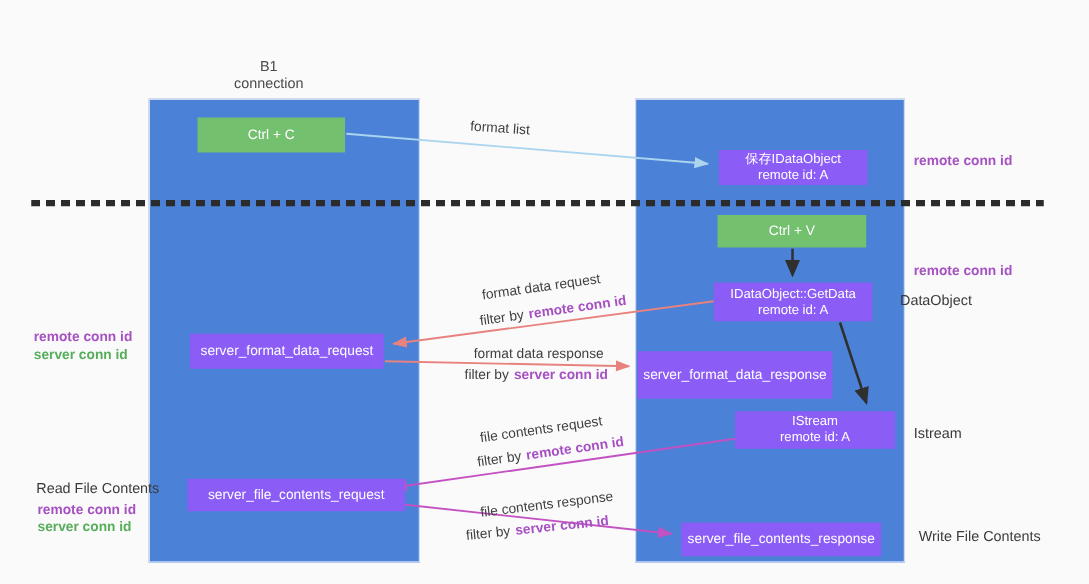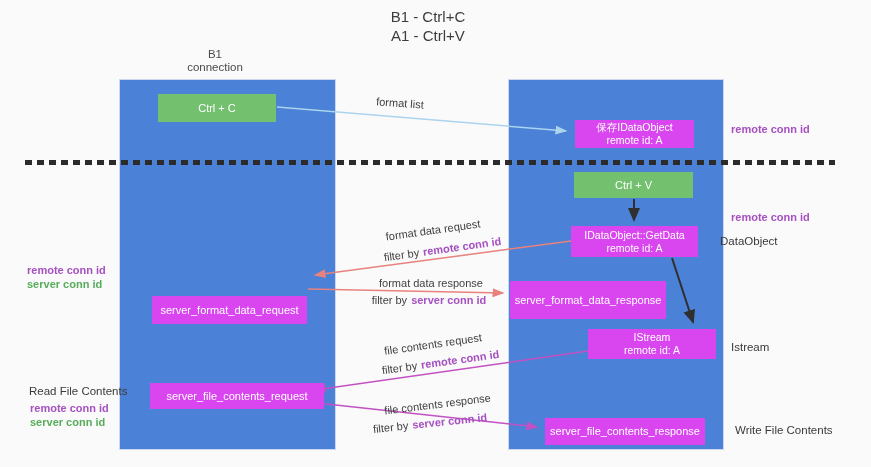--- a/index.html
+++ b/index.html
@@ -5,39 +5,35 @@
   html,body{margin:0;padding:0;background:#fafafa;font-family:"Liberation Sans",sans-serif;}
   #canvas{position:relative;width:871px;height:467px;background:#fafafa;overflow:hidden;}
   .abs{position:absolute;}
   .title{left:0;top:7px;width:856px;text-align:center;font-size:15px;line-height:19px;color:#3d3d3d;}
   .colheader{width:120px;text-align:center;font-size:11.5px;line-height:13px;color:#4a4a4a;}
   .column{background:#4b81d6;border:1px solid #ccd8f0;box-sizing:border-box;}
   .dashline{height:5px;background:repeating-linear-gradient(90deg,#2b2b2b 0 7px,rgba(0,0,0,0) 7px 12px);}
   .box{box-sizing:border-box;display:flex;flex-direction:column;align-items:center;justify-content:center;
        color:#fff;font-size:11px;text-align:center;line-height:13px;}
   .green{background:#73c06f;}
-  .orange{background:#d946ef;}
+  .orange{background:#8b5cf6;}
   .two{font-size:10.5px;}
   .lbl{font-size:11px;color:#3f3f3f;white-space:nowrap;}
   .center{text-align:center;}
   .purple{color:#a650c2;font-weight:bold;}
   .greentxt{color:#56ad5a;font-weight:bold;}
   .black-lbl{color:#3a3a3a;font-size:11.5px;}
   .sp{margin-left:4px;}
   svg{position:absolute;left:0;top:0;pointer-events:none;}
 </style>
 </head>
 <body>
 
 <div id="canvas">
 
-  <div class="abs title">
-    <div>B1 - Ctrl+C</div>
-    <div>A1 - Ctrl+V</div>
-  </div>
 
   <div class="abs colheader" style="left:155px;top:48px;">
     <div>B1</div>
     <div>connection</div>
   </div>
 
   <div class="abs column" style="left:119px;top:79px;width:217px;height:371px;"></div>
   <div class="abs column" style="left:508px;top:79px;width:216px;height:371px;"></div>
 
   <svg width="871" height="467">
@@ -77,21 +73,21 @@
 
   <div class="abs box green" style="left:574px;top:172px;width:119px;height:26px;">
     <div>Ctrl + V</div>
   </div>
 
   <div class="abs box orange two" style="left:571px;top:226px;width:127px;height:31px;">
     <div>IDataObject::GetData</div>
     <div>remote id: A</div>
   </div>
 
-  <div class="abs box orange" style="left:152px;top:267px;width:155px;height:28px;margin-top:29px;">
+  <div class="abs box orange" style="left:152px;top:267px;width:155px;height:28px;">
     <div>server_format_data_request</div>
   </div>
 
   <div class="abs box orange" style="left:510px;top:281px;width:156px;height:38px;">
     <div>server_format_data_response</div>
   </div>
 
   <div class="abs box orange two" style="left:588px;top:329px;width:128px;height:30px;">
     <div>IStream</div>
     <div>remote id: A</div>

